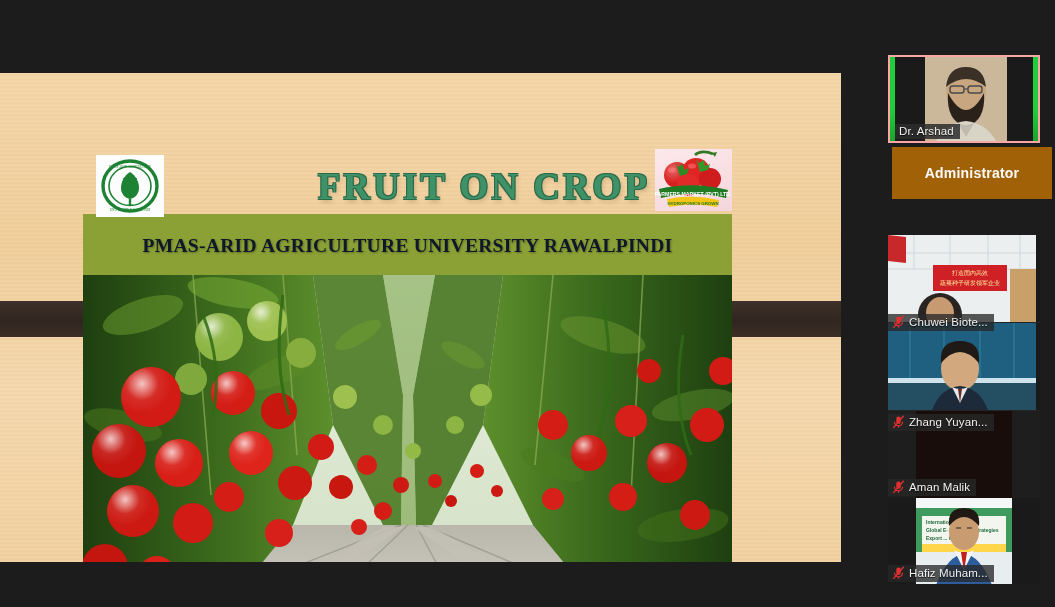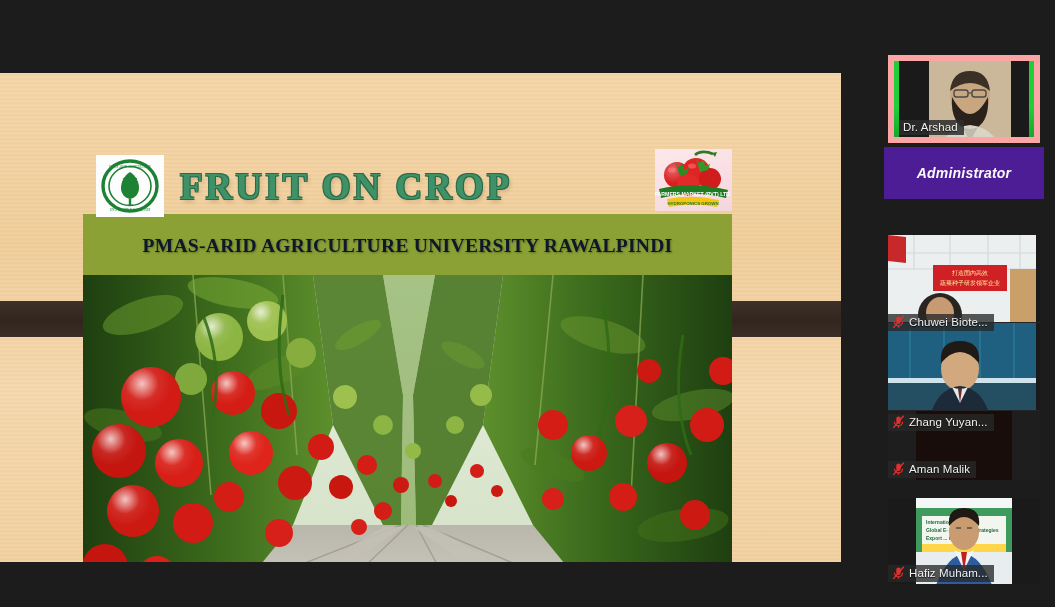--- a/index.html
+++ b/index.html
@@ -78,21 +78,21 @@
     overflow: hidden;
     z-index: 5;
   }
   .tomato-logo svg { display: block; }
 
   .slide-title {
     position: absolute;
     left: 180px;
     top: 92px;
     width: 470px;
-    text-align: left;
+    text-align: right;
     font-family: "Liberation Serif", serif;
     font-size: 37px;
     font-weight: 700;
     letter-spacing: 3px;
     color: #3f9168;
     text-shadow:
       -1px -1px 0 #2b6b4b,
        1px -1px 0 #2b6b4b,
       -1px  1px 0 #2b6b4b,
        1px  1px 0 #2b6b4b,
@@ -185,21 +185,21 @@
     letter-spacing: 0.1px;
     text-shadow: 0 1px 1px rgba(0,0,0,0.8);
   }
 
   .mic-muted { flex: 0 0 auto; width: 13px; height: 14px; display: block; }
 
   
   #tile-arshad {
     top: 0;
     height: 88px;
-    border: 6px solid #fca5a5;
+    border: 2px solid #fca5a5;
     background: #242424;
   }
   #tile-arshad .audio-bar-left {
     position: absolute;
     left: 0; top: 0;
     width: 5px; height: 100%;
     background: linear-gradient(180deg,#1fce3a 0%, #1fce3a 62%, #19a62e 100%);
     z-index: 3;
   }
   #tile-arshad .audio-bar-right {
@@ -208,38 +208,37 @@
     width: 5px; height: 100%;
     background: linear-gradient(180deg,#1fce3a 0%, #1fce3a 62%, #19a62e 100%);
     z-index: 3;
   }
   #tile-arshad .namebar { background: rgba(45,45,45,0.85); left: 5px; }
 
   
   #tile-administrator {
     top: 92px;
     height: 52px;
-    left: 0;
+    left: 8px;
     width: 160px;
-    background: #4c1d95;
+    background: #a16207;
     display: flex;
     align-items: center;
     justify-content: center;
-    font-style: italic;
   }
   #tile-administrator .big-name {
     font-size: 14px;
     font-weight: 700;
     color: #fafafa;
     letter-spacing: 0.2px;
   }
 
   #tile-chuwei     { top: 180px; height: 98px; }
   #tile-zhang      { top: 268px; height: 110px; }
-  #tile-aman       { top: 356px; height: 69px; background:#737373;text-align:center; }
+  #tile-aman       { top: 356px; height: 87px; background:#737373;text-align:center; }
   #tile-hafiz      { top: 443px; height: 86px; }
 </style>
 </head>
 <body>
 
 <div id="app">
 
   <div id="shared-screen">
     <div class="slide-bg"></div>
 

